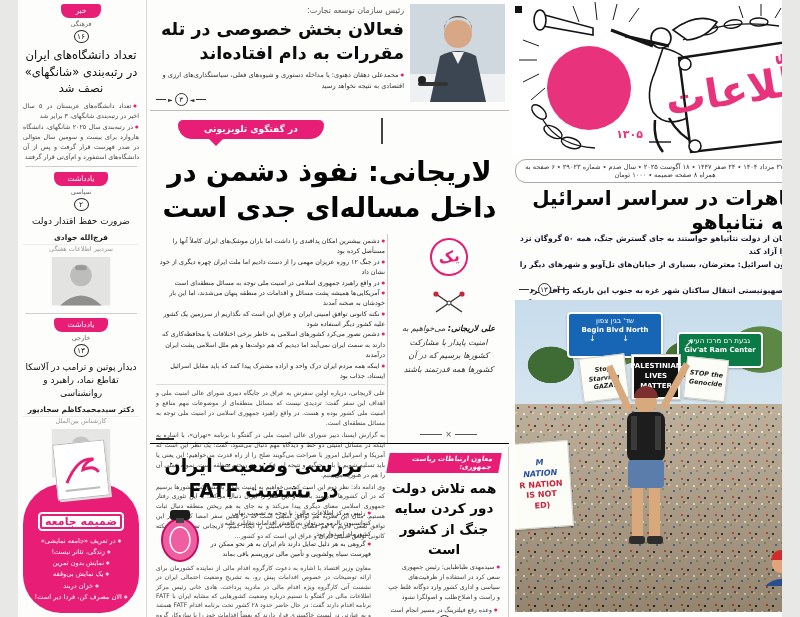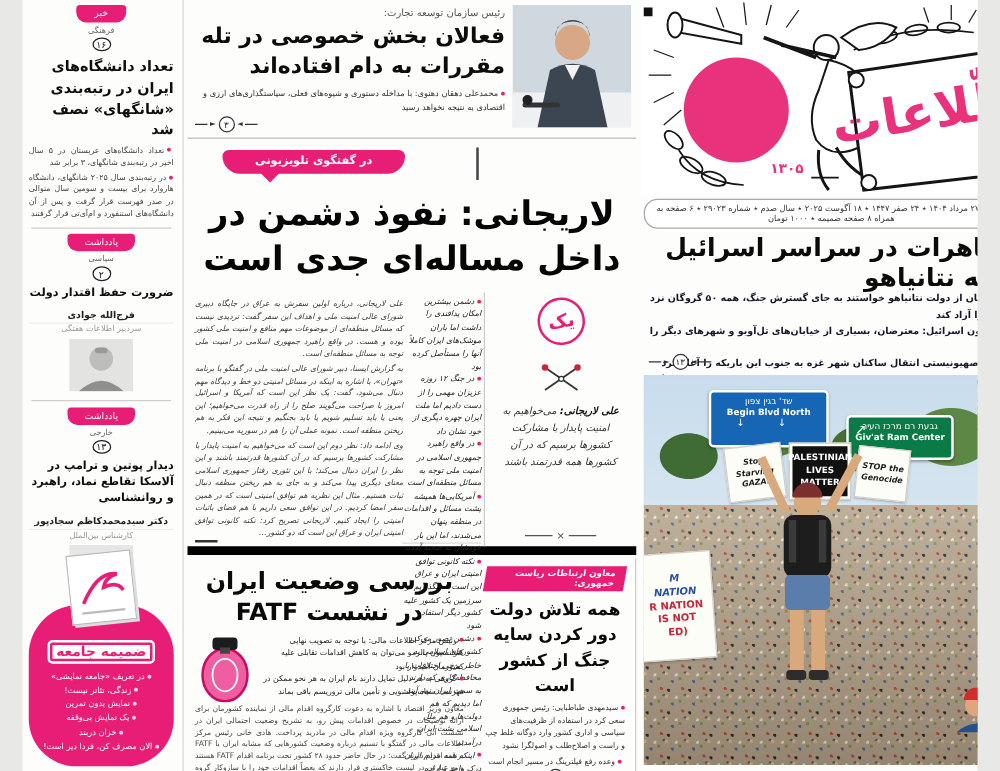--- a/index.html
+++ b/index.html
@@ -12,21 +12,21 @@
   .pagemark .dash{width:10px;height:1px;background:#333;}
 
   
   .sidebar{position:absolute;left:0;top:0;width:129px;height:617px;border-right:1px solid #d8d8d6;
     padding:4px 7px 4px 5px;display:flex;flex-direction:column;}
   .tab{background:#e81d75;color:#fff;font-size:7.5px;padding:2px 14px 3px;border-radius:3px 3px 8px 8px;
     align-self:center;letter-spacing:1px;}
   .sec-label{font-size:6.5px;color:#666;text-align:center;margin-top:2px;}
   .num-circ{width:15px;height:15px;border:1px solid #222;border-radius:50%;margin:2px auto;
     display:flex;align-items:center;justify-content:center;font-size:7.5px;color:#111;background:#fff;}
-  .sb-head{font-size:11.5px;font-weight:bold;color:#0d0d0d;line-height:1.45;margin:2px 0;}
+  .sb-head{font-size:11.5px;font-weight:normal;color:#0d0d0d;text-align:center;line-height:1.45;margin:2px 0;}
   .sb-head.small{font-size:9px;}
   .sb-body{font-size:6.3px;color:#444;text-align:justify;line-height:1.55;margin-top:2px;}
   .sb-body::before{content:"●";color:#e81d75;font-size:4px;margin-left:2px;vertical-align:1px;}
   .sb-author{font-size:7.5px;font-weight:bold;color:#222;text-align:center;margin-top:3px;}
   .sb-role{font-size:6.5px;color:#999;text-align:center;margin:2px 0;border-top:1px solid #eee;}
   .sb-divider{height:1px;background:#cfcfcd;margin:5px 2px;}
   .portrait{width:70px;height:58px;margin:2px auto;display:block;}
   
   .supp{position:relative;margin-top:4px;background:#e81d75;border-radius:40px 40px 38px 38px;
     padding:26px 8px 10px;text-align:center;flex:1;}
@@ -41,38 +41,38 @@
   .trade{position:absolute;left:132px;top:0;width:359px;height:111px;border-bottom:1px solid #bdbdbb;
     display:flex;flex-direction:row;padding:4px 4px 2px;}
   .trade-photo{width:95px;height:98px;flex:0 0 auto;margin-left:6px;}
   .trade-txt{flex:1;position:relative;}
   .trade-kicker{font-size:8px;color:#555;text-align:right;margin-top:2px;}
   .trade-head{font-size:17.5px;font-weight:bold;color:#0c0c0c;line-height:1.35;text-align:right;margin-top:3px;}
   .trade-sub{font-size:6.6px;color:#333;text-align:right;line-height:1.6;margin-top:5px;}
   .trade-sub::before{content:"●";color:#e81d75;font-size:4px;margin-left:2px;vertical-align:1px;}
   .trade .pagemark{position:absolute;left:2px;bottom:2px;}
 
-  .lar{position:absolute;left:132px;top:112px;width:359px;height:332px;border-bottom:7px solid #000000;}
+  .lar{position:absolute;left:132px;top:112px;width:359px;height:332px;border-bottom:1px solid #000000;}
   .lar-badge{position:absolute;left:28px;top:8px;background:#e81d75;color:#fff;font-size:9px;font-weight:bold;
     padding:4px 26px 5px;border-radius:5px 5px 14px 14px;}
   .lar-badge::after{content:"";position:absolute;left:30px;bottom:-7px;border:8px solid transparent;
     border-top-color:#e81d75;border-bottom:0;}
   .lar-tick{position:absolute;left:231px;top:6px;width:2px;height:26px;background:#444;}
   .lar-head{position:absolute;left:0;top:42px;width:100%;text-align:center;font-size:27px;font-weight:bold;
     color:#050505;line-height:1.35;}
   .lar-row{position:absolute;left:0;top:122px;bottom:0;width:100%;display:flex;}
   .lar-side{width:122px;border-left:1px solid #ccc;order:0;display:flex;flex-direction:column;align-items:center;padding:4px;}
   .stamp{width:38px;height:38px;border:2px solid #e81d75;border-radius:50%;display:flex;align-items:center;
     justify-content:center;color:#e81d75;font-weight:bold;font-size:15px;transform:rotate(-8deg);background:#fff;}
   .quote-icon{margin-top:14px;}
   .quote{font-size:8px;color:#333;text-align:center;line-height:1.7;margin-top:6px;padding:0 4px;font-style:italic;}
   .quote b{color:#111;}
   .xdiv{margin-top:auto;color:#555;font-size:8px;display:flex;align-items:center;gap:3px;}
   .xdiv::before,.xdiv::after{content:"";width:22px;height:1px;background:#555;}
-  .lar-main{flex:1;padding:2px 2px 2px 6px;display:flex;flex-direction:row;font-style:italic;}
+  .lar-main{flex:1;padding:2px 2px 2px 6px;display:flex;flex-direction:column;}
   .lar-bullets{border-bottom:1px solid #ddd;padding-bottom:3px;}
   .lb{font-size:6.4px;color:#222;line-height:1.62;text-align:right;}
   .lb::before{content:"●";color:#e81d75;font-size:4px;margin-left:2px;vertical-align:1px;}
   .lar-body{font-size:6.2px;color:#3a3a3a;text-align:justify;line-height:1.6;margin-top:3px;}
   .lar-body p{margin:0 0 2px;}
   .lar .endmark{position:absolute;left:6px;bottom:3px;width:18px;height:2px;background:#333;}
 
   .fatf{position:absolute;left:132px;top:447px;width:227px;height:170px;padding:2px 6px;}
   .fatf-head{font-size:19px;font-weight:bold;color:#0a0a0a;text-align:center;line-height:1.3;margin-top:4px;}
   .fatf-row{position:relative;margin-top:6px;padding-left:52px;}

